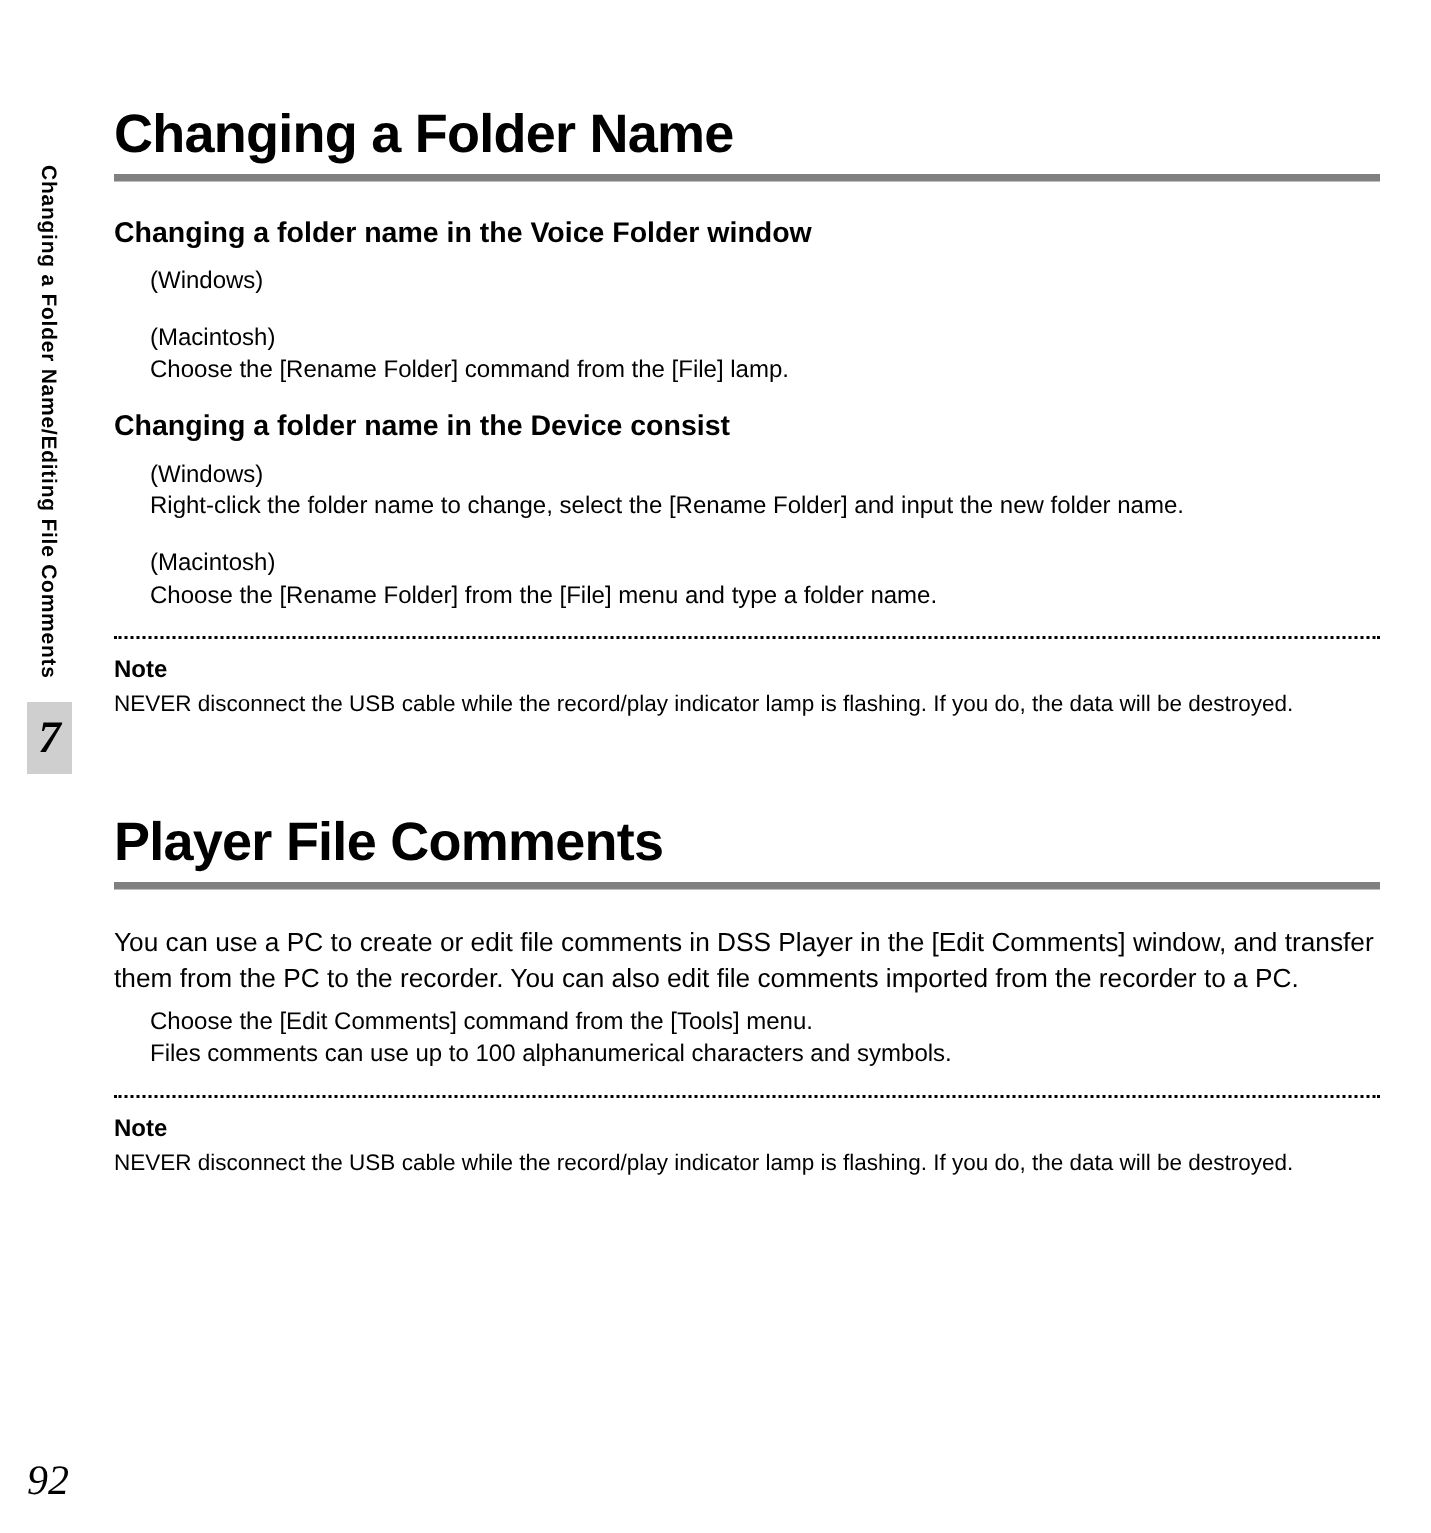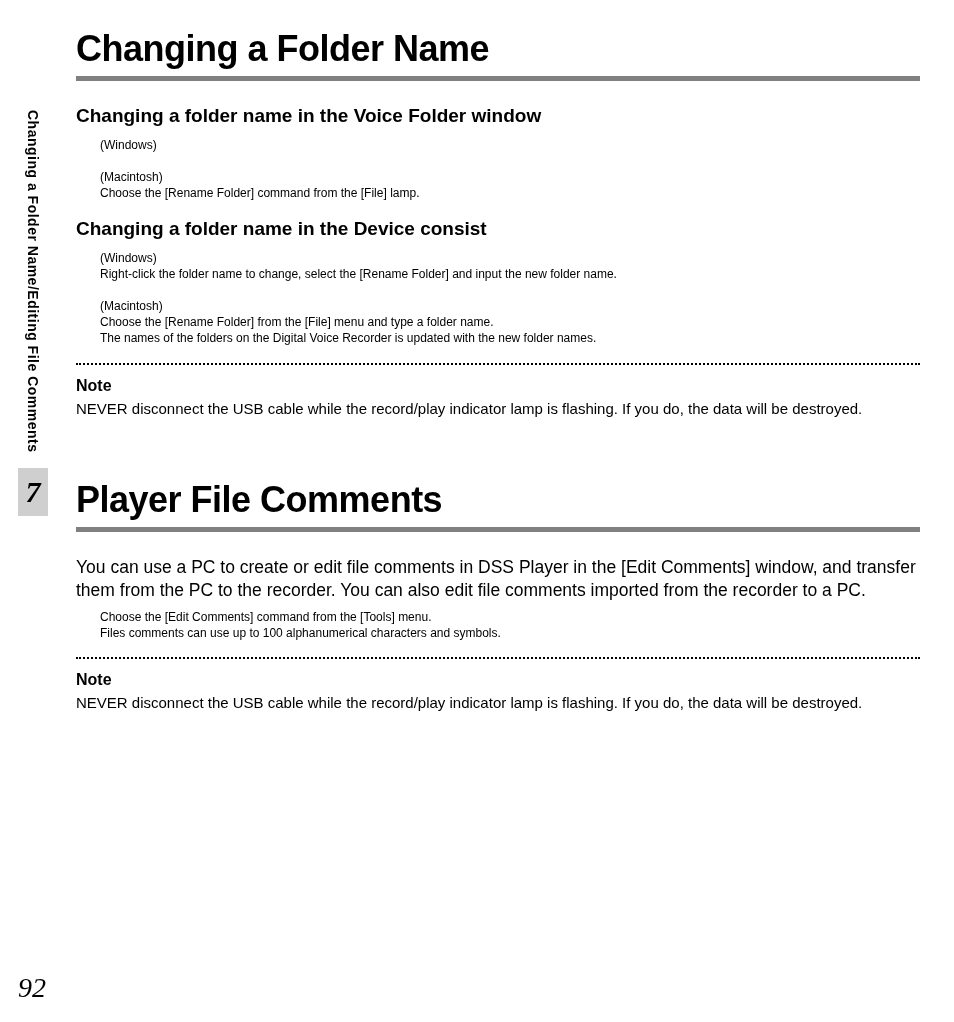--- a/index.html
+++ b/index.html
@@ -43,35 +43,36 @@
     margin-top: 16px;
   }
   .content {
     margin-left: 58px;
   }
   h1 {
     font-size: 36px;
     font-weight: 800;
     margin-bottom: 6px;
     letter-spacing: -0.5px;
+    margin-top: 40px;
   }
   .thick-rule {
     border: none;
     border-top: 5px solid #808080;
     margin-bottom: 24px;
   }
   h2 {
     font-size: 19px;
     font-weight: bold;
     margin-bottom: 10px;
   }
   .block {
     margin-left: 24px;
     margin-bottom: 16px;
-    font-size: 12px;
+    font-size: 16px;
     line-height: 1.35;
   }
   .os {
     display: block;
   }
   .justify {
     text-align: justify;
   }
   .dotted {
     border: none;
@@ -129,21 +130,20 @@
   </div>
 
   <h2>Changing a folder name in the Device consist</h2>
   <div class="block">
     <span class="os">(Windows)</span>
     <span>Right-click the folder name to change, select the [Rename Folder] and input the new folder name.</span>
   </div>
   <div class="block justify">
     <span class="os">(Macintosh)</span>
     <span>Choose the [Rename Folder] from the [File] menu and type a folder name.</span>
-    <span style="display:block">The names of the folders on the Digital Voice Recorder is updated with the new folder names.</span>
   </div>
 
   <hr class="dotted">
   <div class="note-heading">Note</div>
   <div class="note-body">NEVER disconnect the USB cable while the record/play indicator lamp is flashing. If you do, the data will be destroyed.</div>
 
   <h1 class="section2-top">Player File Comments</h1>
   <hr class="thick-rule">
 
   <div class="intro">You can use a PC to create or edit file comments in DSS Player in the [Edit Comments] window, and transfer them from the PC to the recorder. You can also edit file comments imported from the recorder to a PC.</div>

